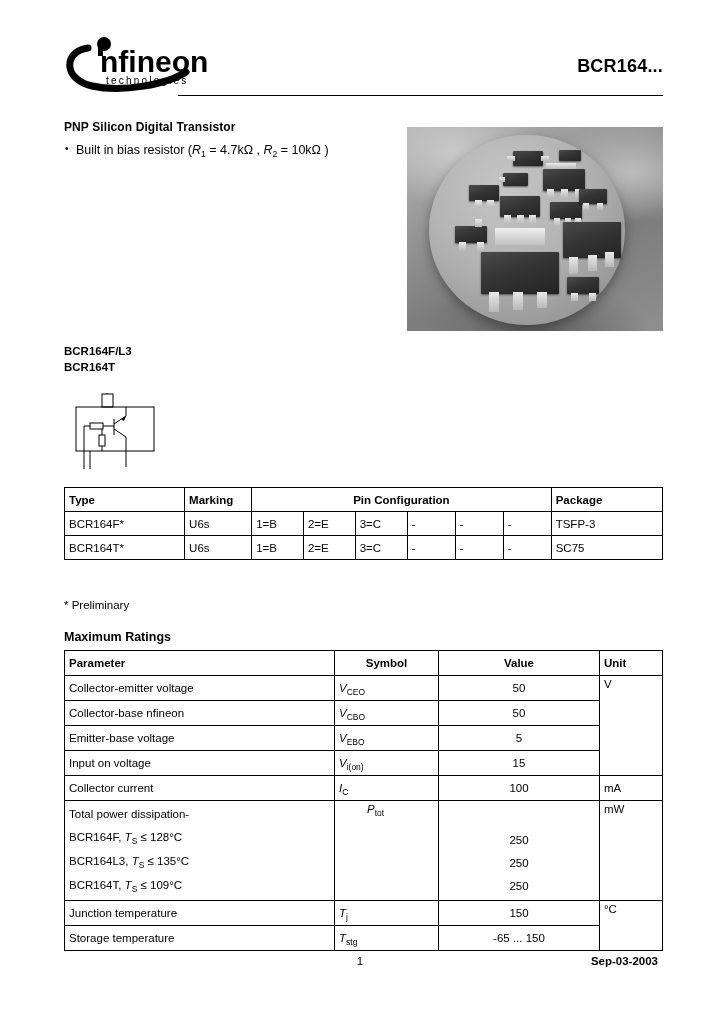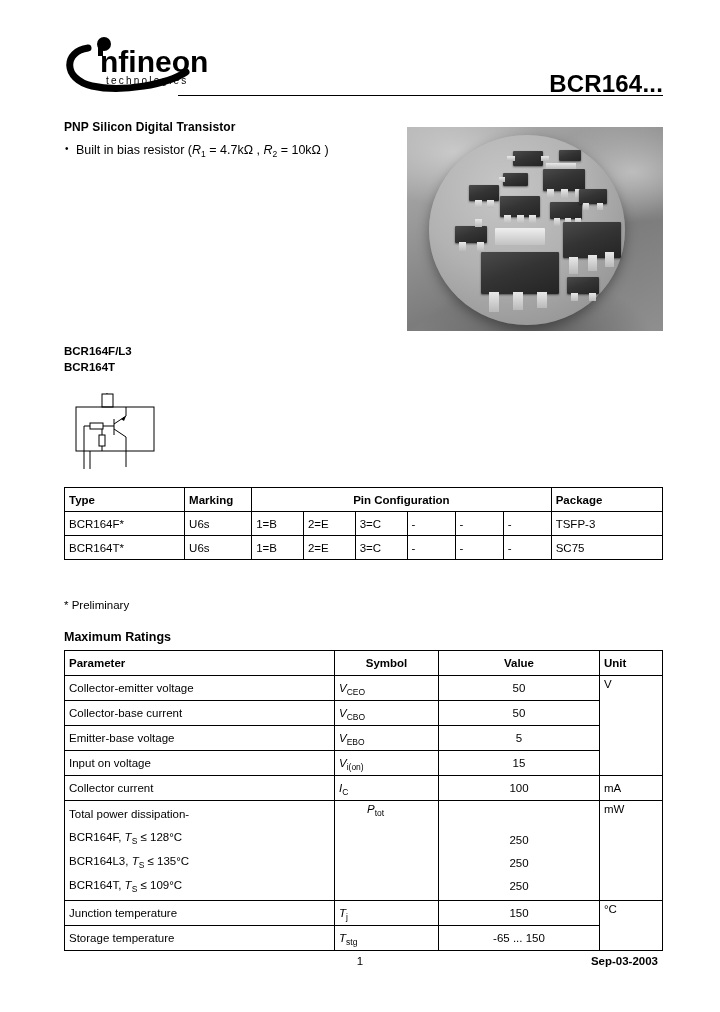--- a/index.html
+++ b/index.html
@@ -27,22 +27,22 @@
   .logo-wrap {
     position: absolute;
     left: 58px;
     top: 32px;
     width: 150px;
     height: 62px;
   }
   .part-title {
     position: absolute;
     right: 57px;
-    top: 70px;
-    font-size: 24px;
+    top: 56px;
+    font-size: 18px;
     font-weight: bold;
     letter-spacing: 0.2px;
     white-space: nowrap;
     margin-left: 36px;
   }
   .header-rule {
     position: absolute;
     left: 178px;
     top: 95px;
     width: 485px;
@@ -372,21 +372,21 @@
       </tr>
     </thead>
     <tbody>
       <tr>
         <td>Collector-emitter voltage</td>
         <td class="sym"><span class="it">V</span><sub>CEO</sub></td>
         <td class="val">50</td>
         <td class="unit unit-cell" rowspan="4">V</td>
       </tr>
       <tr>
-        <td>Collector-base current</td>
+        <td>Collector-base nfineon</td>
         <td class="sym"><span class="it">V</span><sub>CBO</sub></td>
         <td class="val">50</td>
       </tr>
       <tr>
         <td>Emitter-base voltage</td>
         <td class="sym"><span class="it">V</span><sub>EBO</sub></td>
         <td class="val">5</td>
       </tr>
       <tr>
         <td>Input on voltage</td>

